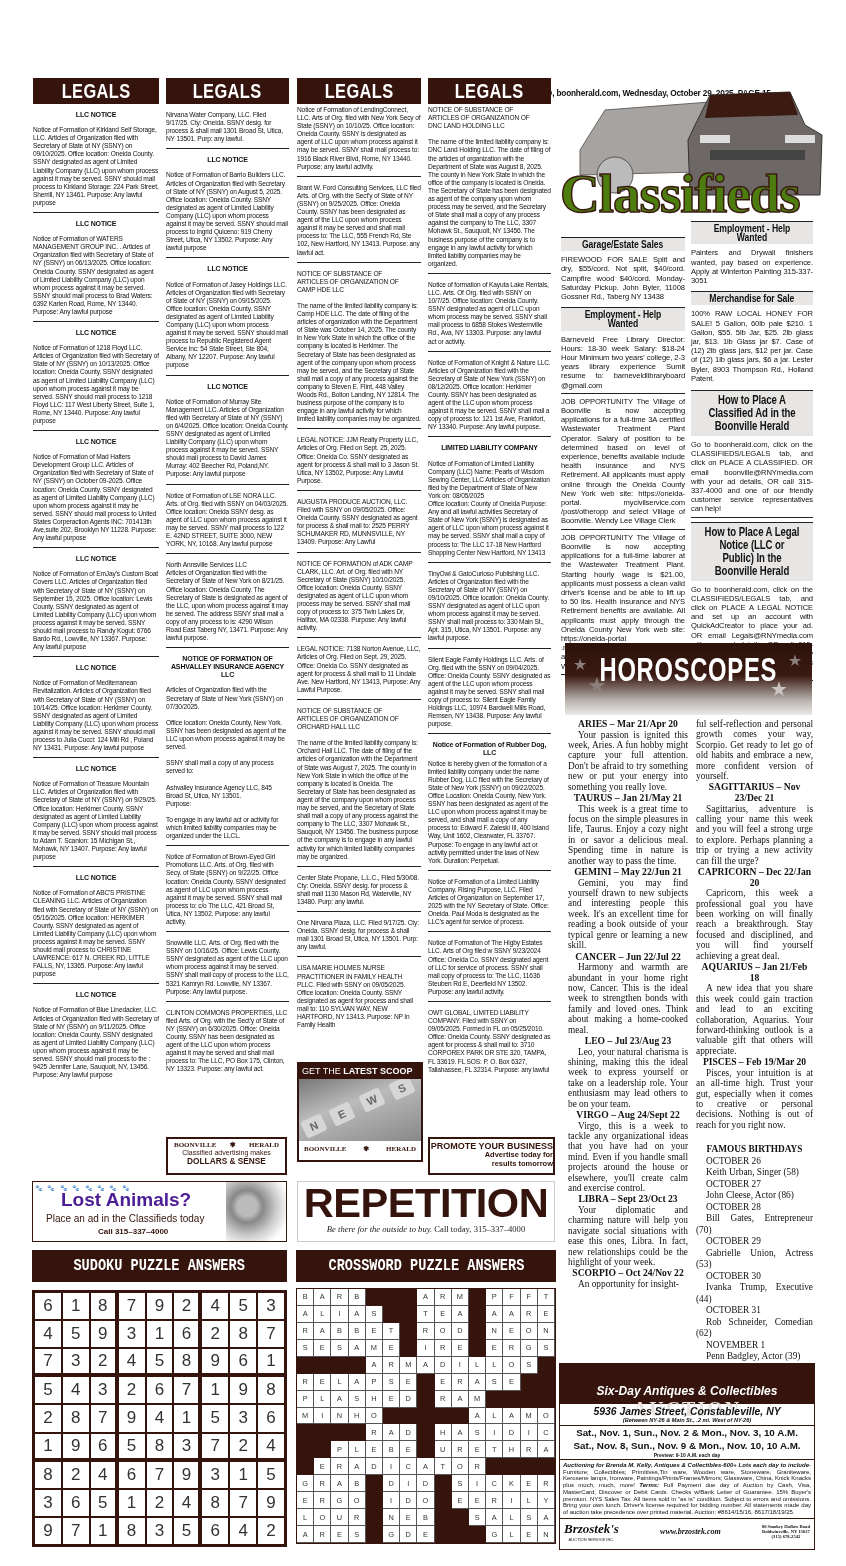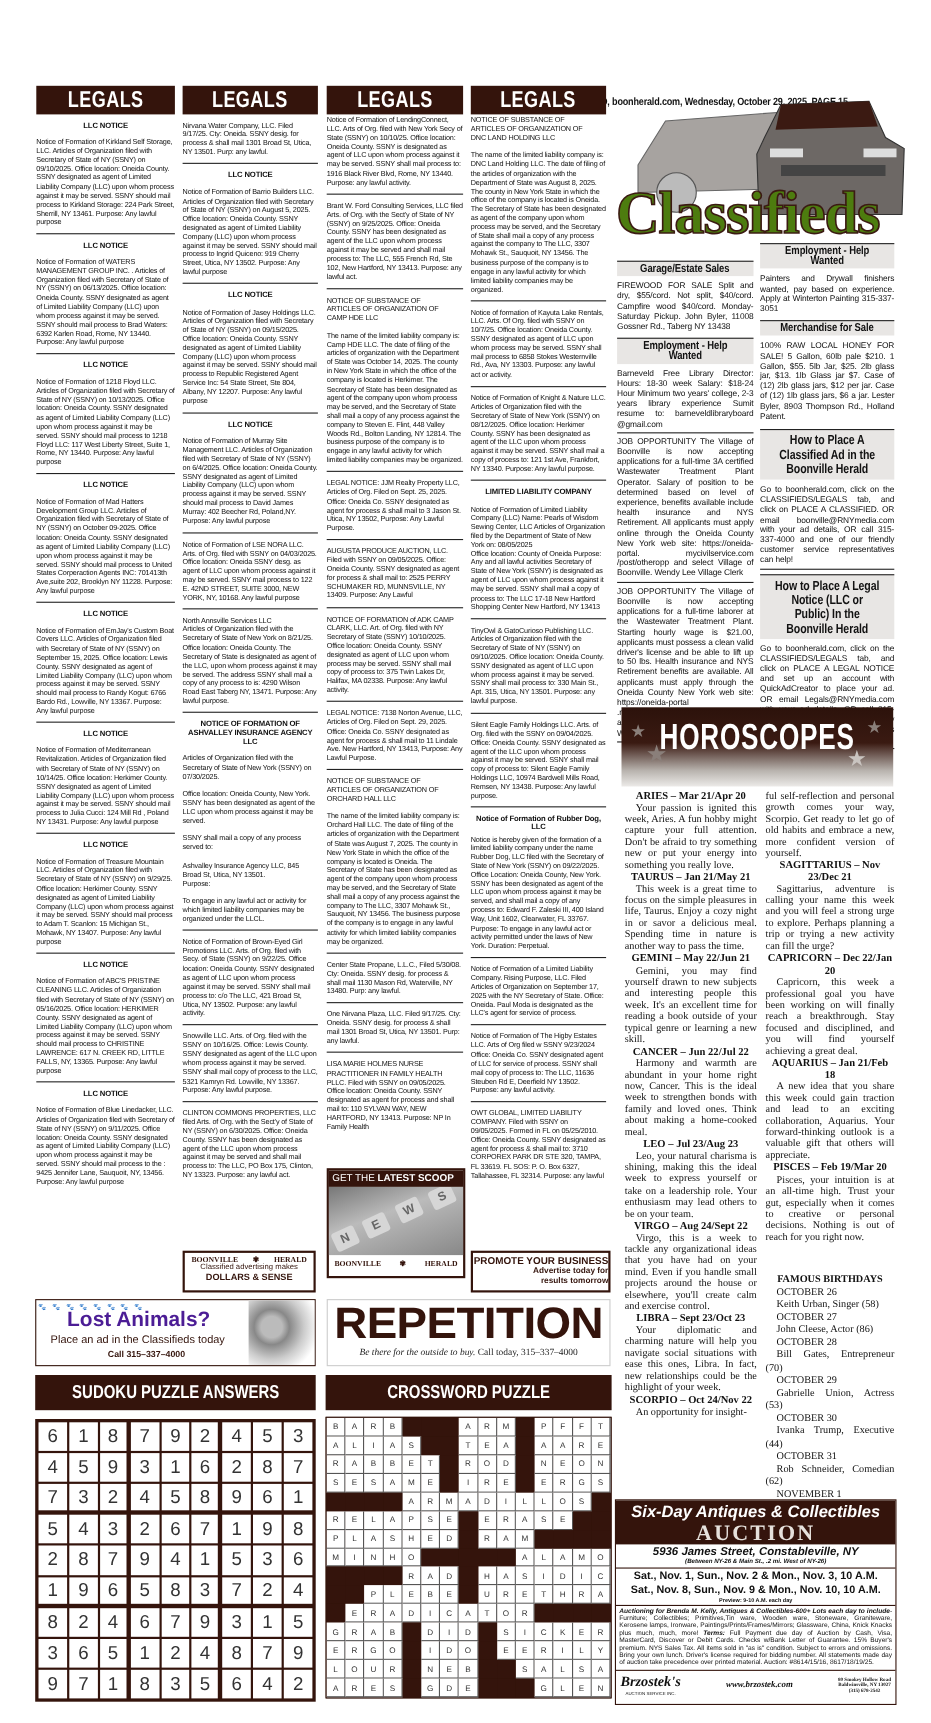--- a/index.html
+++ b/index.html
@@ -28,21 +28,21 @@
 .horo-banner .star{position:absolute;color:#8a7f7a;font-size:16px}
 .horo{top:719px;font-family:"Liberation Serif",serif;font-size:9.3px;line-height:10.4px;text-align:justify}
 .horo .sign{font-weight:bold;text-align:center;font-size:9.6px;line-height:10.6px}
 .horo p{text-indent:10px;margin-bottom:1px}
 .bday{font-family:"Liberation Serif",serif;font-size:9.3px;line-height:11.5px}
 .bday .h{font-weight:bold;text-align:center}
 .bday .d{padding-left:10px}
 .bday .n{text-indent:10px}
 .auction{left:559px;top:1363px;width:256px;height:187px;border:1.5px solid #34140c;font-size:7px}
 .auction .top{background:#34140c;color:#fff;text-align:center;height:40px}
-.auction .top .a{font-style:italic;font-weight:bold;font-size:15px;padding-top:2px}
+.auction .top .a{font-style:italic;font-weight:bold;font-size:12px;padding-top:20px}
 .auction .top .b{font-family:"Liberation Serif",serif;font-weight:bold;font-size:20px;color:#e6e1dc;letter-spacing:2px;line-height:22px}
 .auction .addr{text-align:center;font-style:italic;font-weight:bold;font-size:10.4px;padding-top:2px}
 .auction .addr2{text-align:center;font-style:italic;font-weight:bold;font-size:5.6px;border-bottom:1.5px solid #34140c;padding-bottom:2px}
 .auction .dates{text-align:center;font-weight:bold;font-size:9.8px;line-height:12px;padding-top:1px}
 .auction .prev{text-align:center;font-weight:bold;font-size:5px;border-bottom:1.5px solid #34140c;padding-bottom:1px}
 .auction .body{font-size:6px;line-height:6.7px;padding:2px 3px;text-align:justify;border-bottom:1.5px solid #34140c}
 .auction .body b{font-style:italic}
 .auction .foot{display:flex;align-items:center;justify-content:space-between;padding:2px 4px;height:26px}
 .scoop{left:297px;top:1062px;width:126px;height:100px;border:2px solid #34140c;background:#fff}
 .scoop .h{background:#34140c;color:#fff;font-size:9px;padding:2px 3px;height:15px}
@@ -59,21 +59,21 @@
 .lost{left:32px;top:1181px;width:255px;height:61px;border:1.5px solid #34140c;overflow:hidden;background:#fff}
 .lost .a{position:absolute;left:28px;top:7px;font-weight:bold;font-size:19px;color:#4c1d95}
 .lost .b{position:absolute;left:13px;top:31px;font-size:10px;color:#34140c}
 .lost .c{position:absolute;left:65px;top:45px;font-size:8px;font-weight:bold;color:#34140c}
 .lost .pets{position:absolute;right:0;top:0;width:60px;height:61px;background:radial-gradient(circle at 35% 40%,#bbb 0 18%,#888 30%,#ccc 55%,#fff 80%)}
 .lost .paws{position:absolute;left:2px;top:2px;font-size:6px;color:#aaa;letter-spacing:5px}
 .rep{left:297px;top:1181px;width:258px;height:61px;border:1.5px solid #ccc;text-align:center}
 .rep .a{font-family:"Liberation Sans",sans-serif;font-weight:bold;font-size:40px;color:#34140c;letter-spacing:-.5px;line-height:42px;transform:scaleX(1.04)}
 .rep .b{font-family:"Liberation Serif",serif;font-size:8.6px;color:#222}
 .rep .b i{font-style:italic}
-.puzhead{top:1250px;height:32px;background:#34140c;color:#fff;text-align:center;font-family:Liberation Sans, sans-serif;font-weight:bold;font-size:17px;line-height:32px}
+.puzhead{top:1250px;height:32px;background:#34140c;color:#fff;text-align:center;font-family:Liberation Mono, monospace;font-weight:bold;font-size:17px;line-height:32px}
 .puzhead span{display:inline-block;transform:scaleX(.8)}
 .sudoku{left:32px;top:1290px;width:255px;height:257px;background:#34140c;display:grid;grid-template-columns:repeat(9,1fr);grid-template-rows:repeat(9,1fr);padding:3px;gap:2px}
 .sudoku div{background:#fff;display:flex;align-items:center;justify-content:center;font-size:17px;color:#333}
 .cross{left:296px;top:1288px;width:260px;height:256px;border:1px solid #34140c;display:grid;grid-template-columns:repeat(15,1fr);grid-template-rows:repeat(15,1fr);background:#34140c;gap:0}
 .cross div{display:flex;align-items:center;justify-content:center;font-size:7.4px;color:#333}
 .cross div.w{background:#fff;border-right:.6px solid #555;border-bottom:.6px solid #555}
 .cross div.b{background:#34140c}
 </style>
 </head>
 <body>
@@ -317,21 +317,21 @@
   <div id="horo-right">
       <div class="sign">SAGITTARIUS – Nov 23/Dec 21</div>
       <p>Sagittarius, adventure is calling your name this week and you will feel a strong urge to explore. Perhaps planning a trip or trying a new activity can fill the urge?</p>
       <div class="sign">CAPRICORN – Dec 22/Jan 20</div>
       <p>Capricorn, this week a professional goal you have been working on will finally reach a breakthrough. Stay focused and disciplined, and you will find yourself achieving a great deal.</p>
       <div class="sign">AQUARIUS – Jan 21/Feb 18</div>
       <p>A new idea that you share this week could gain traction and lead to an exciting collaboration, Aquarius. Your forward-thinking outlook is a valuable gift that others will appreciate.</p>
       <div class="sign">PISCES – Feb 19/Mar 20</div>
       <p>Pisces, your intuition is at an all-time high. Trust your gut, especially when it comes to creative or personal decisions. Nothing is out of reach for you right now.</p>
     </div>
-  <div class="bday" id="bdays" style="margin-top:28px">
+  <div class="bday" id="bdays" style="margin-top:14px">
     <div class="h">FAMOUS BIRTHDAYS</div>
   <div class="d">OCTOBER 26</div>
       <div class="n">Keith Urban, Singer (58)</div>
       <div class="d">OCTOBER 27</div>
       <div class="n">John Cleese, Actor (86)</div>
       <div class="d">OCTOBER 28</div>
       <div class="n">Bill Gates, Entrepreneur (70)</div>
       <div class="d">OCTOBER 29</div>
       <div class="n">Gabrielle Union, Actress (53)</div>
       <div class="d">OCTOBER 30</div>

